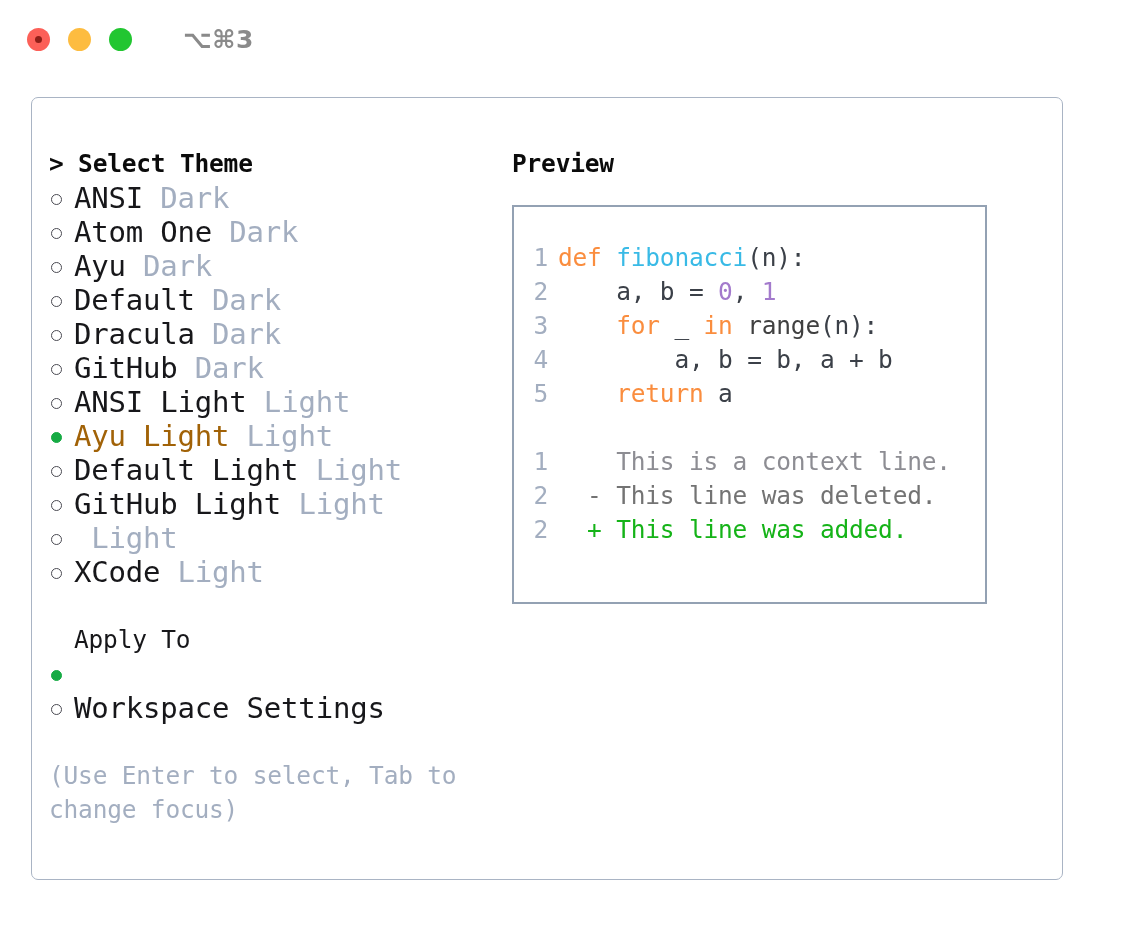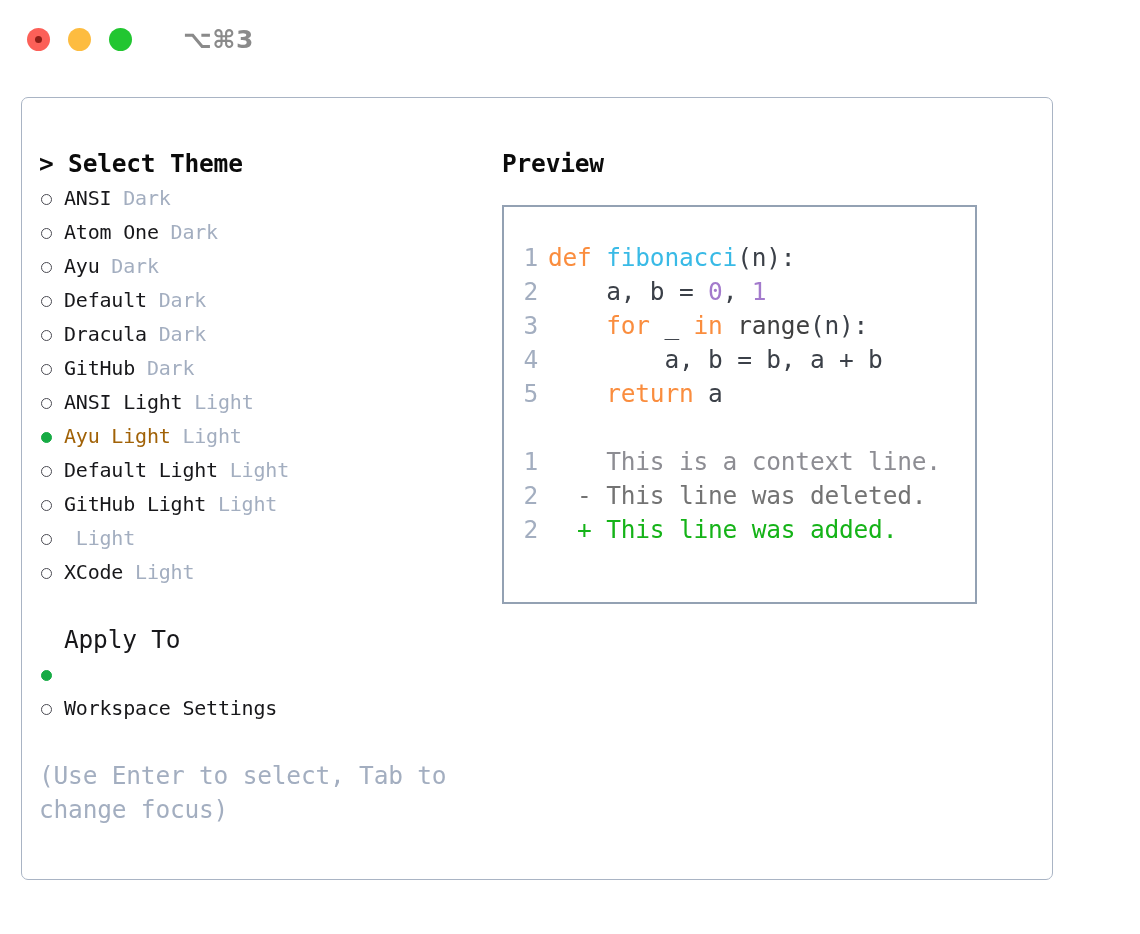--- a/index.html
+++ b/index.html
@@ -62,21 +62,21 @@
     font-size: 25px;
     font-weight: bold;
     color: #8a8a8a;
     letter-spacing: 0.5px;
     font-family: "DejaVu Sans", "Liberation Sans", sans-serif;
   }
 
   
   .panel {
     position: absolute;
-    left: 21px;
+    left: 31px;
     top: 97px;
     width: 1032px;
     height: 783px;
     box-sizing: border-box;
     border: 1.6px solid #a9b4c4;
     border-radius: 7px;
     background: #ffffff;
   }
   .panel-inner {
     position: absolute;
@@ -101,21 +101,21 @@
     font-weight: bold;
     color: #0b0b0b;
     line-height: 34px;
     white-space: pre;
     letter-spacing: -0.2px;
   }
   .opt {
     display: flex;
     align-items: flex-end;
     line-height: 34px;
-    font-size: 20px;
+    font-size: 29px;
     white-space: pre;
     letter-spacing: -0.2px;
   }
   .bullet {
     width: 25px;
     flex: 0 0 25px;
     display: inline-block;
     position: relative;
     height: 34px;
   }

